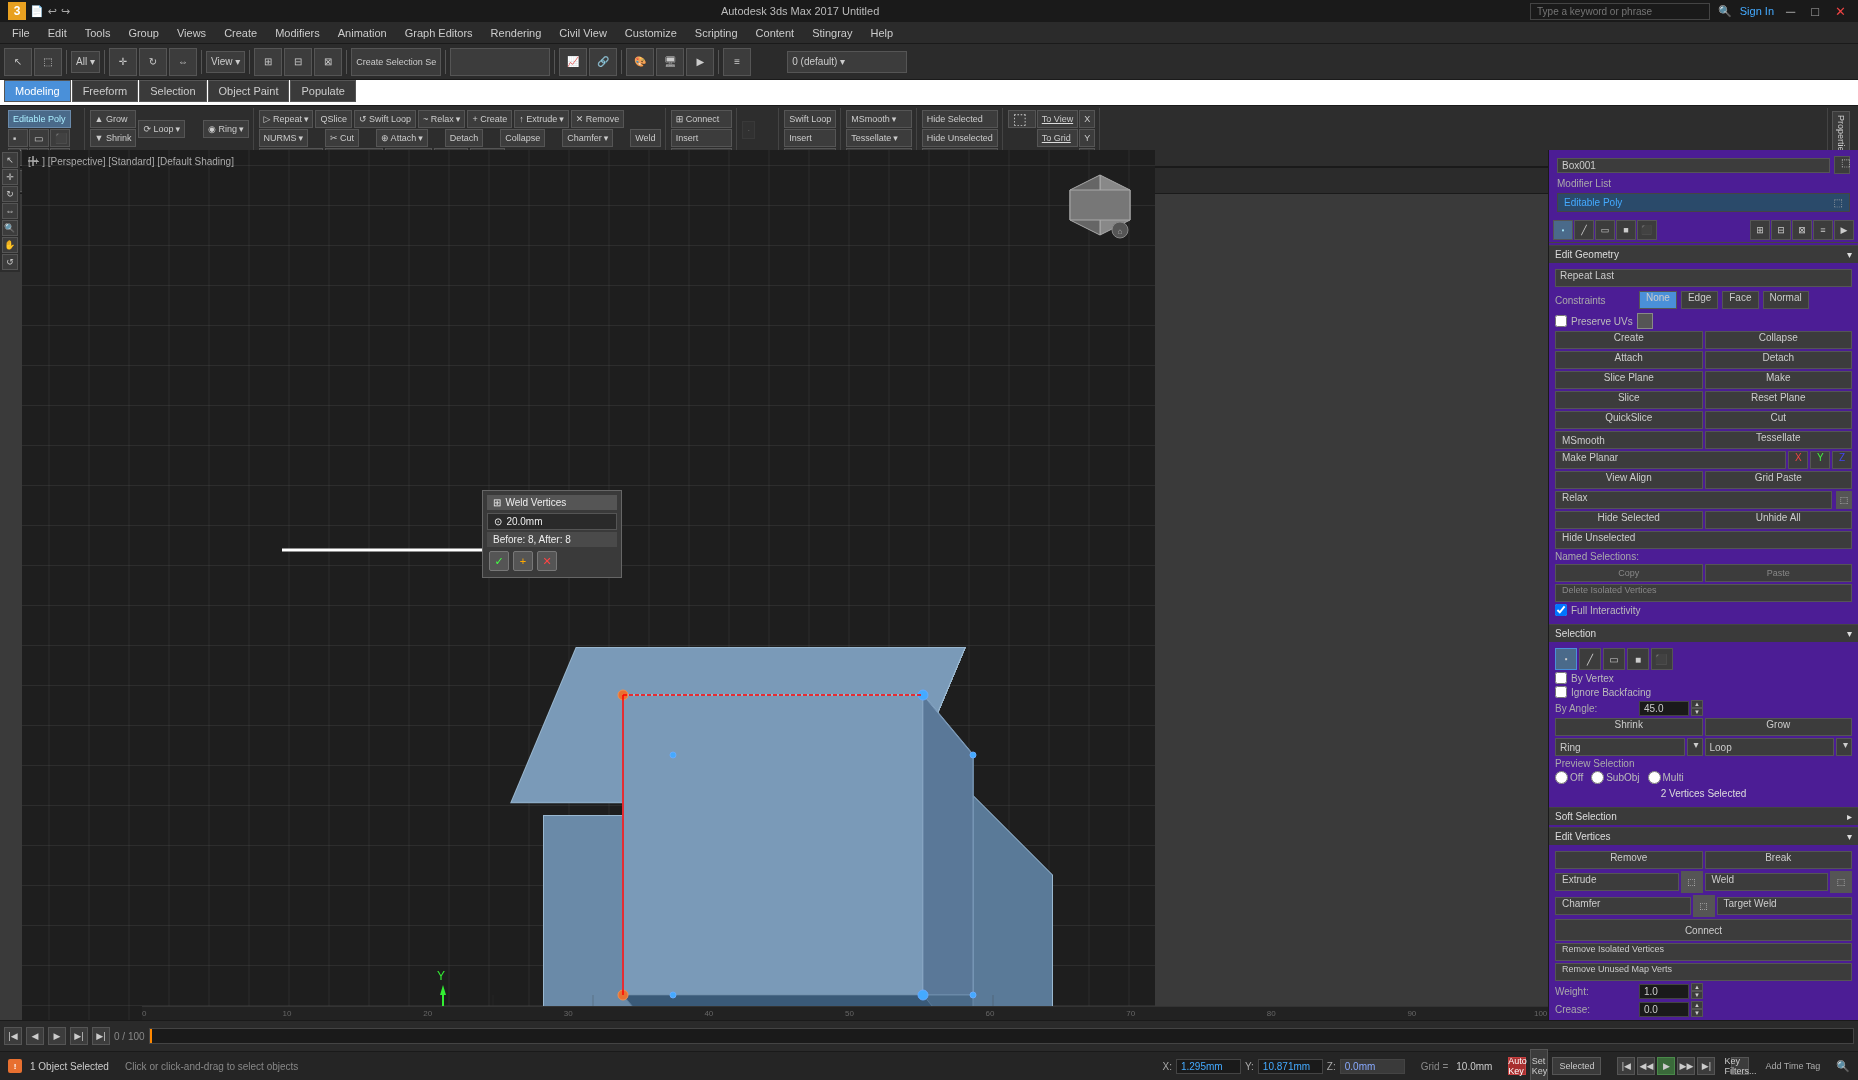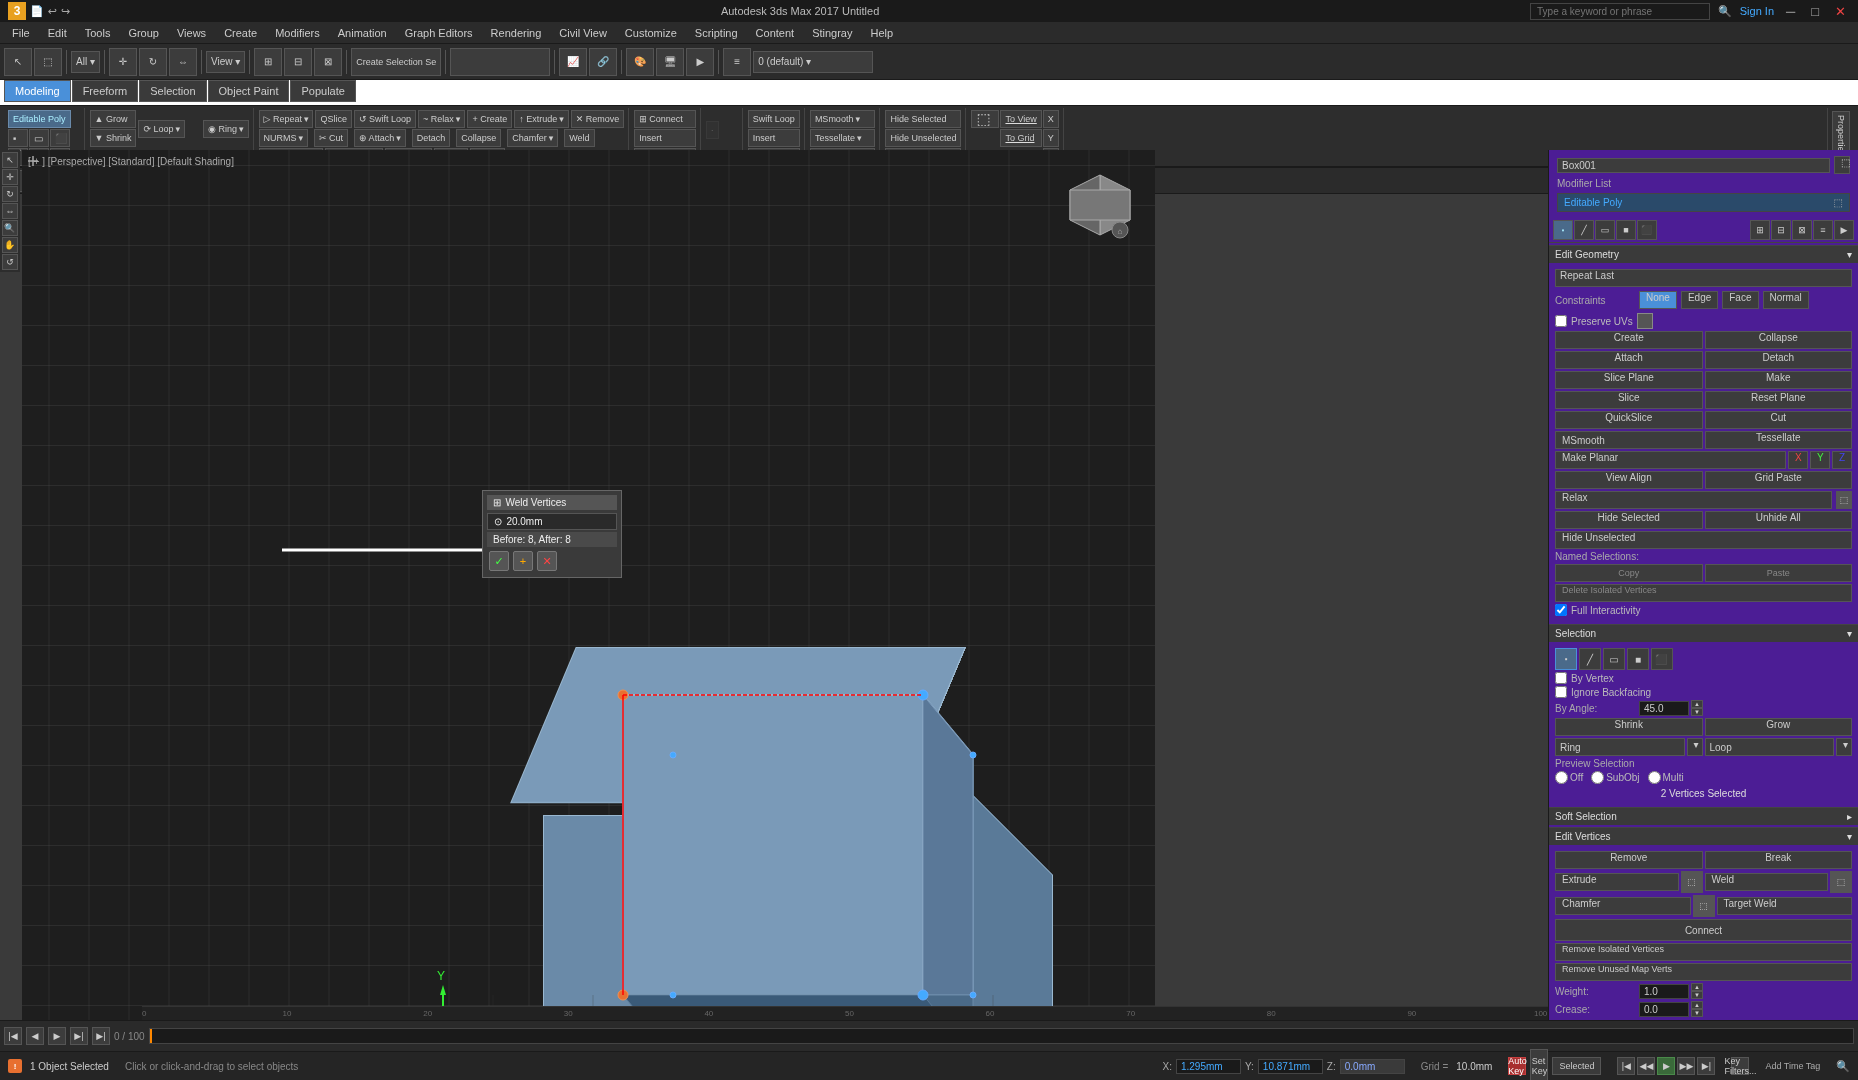--- a/index.html
+++ b/index.html
@@ -213,21 +213,21 @@
   <div class="toolbar-btn" style="width:100px;font-size:9px;"></div>
   <div class="toolbar-separator"></div>
   <div class="toolbar-btn">📈</div>
   <div class="toolbar-btn">🔗</div>
   <div class="toolbar-separator"></div>
   <div class="toolbar-btn">🎨</div>
   <div class="toolbar-btn">🖥</div>
   <div class="toolbar-btn">▶</div>
   <div class="toolbar-separator"></div>
   <div class="toolbar-btn">≡</div>
-  <div class="toolbar-dropdown" style="min-width:120px;">0 (default) ▾</div>
+  <div class="toolbar-dropdown" style="min-width:120px;margin-left:34px;">0 (default) ▾</div>
 </div>
 
 <div id="tabbar">
   <div class="tab-item active">Modeling</div>
   <div class="tab-item">Freeform</div>
   <div class="tab-item">Selection</div>
   <div class="tab-item">Object Paint</div>
   <div class="tab-item">Populate</div>
 </div>
 
@@ -276,21 +276,21 @@
     <div style="display:flex;flex-direction:column;gap:1px;">
       <div class="ribbon-row" style="gap:2px;">
         <div class="rib-btn-small">▷ Repeat <span class="arrow">▾</span></div>
         <div class="rib-btn-small">QSlice</div>
         <div class="rib-btn-small">↺ Swift Loop</div>
         <div class="rib-btn-small">~ Relax <span class="arrow">▾</span></div>
         <div class="rib-btn-small">+ Create</div>
         <div class="rib-btn-small">↑ Extrude <span class="arrow">▾</span></div>
         <div class="rib-btn-small">✕ Remove</div>
       </div>
-      <div class="ribbon-row" style="gap:6px;">
+      <div class="ribbon-row" style="gap:17px;">
         <div class="rib-btn-small">NURMS <span class="arrow">▾</span></div>
         <div class="rib-btn-small">✂ Cut</div>
         <div class="rib-btn-small">⊕ Attach <span class="arrow">▾</span></div>
         <div class="rib-btn-small">Detach</div>
         <div class="rib-btn-small">Collapse</div>
         <div class="rib-btn-small">Chamfer <span class="arrow">▾</span></div>
         <div class="rib-btn-small">Weld</div>
       </div>
       <div class="ribbon-row" style="gap:2px;">
         <div class="rib-btn-small">Constraints: <span class="arrow">▾</span></div>

